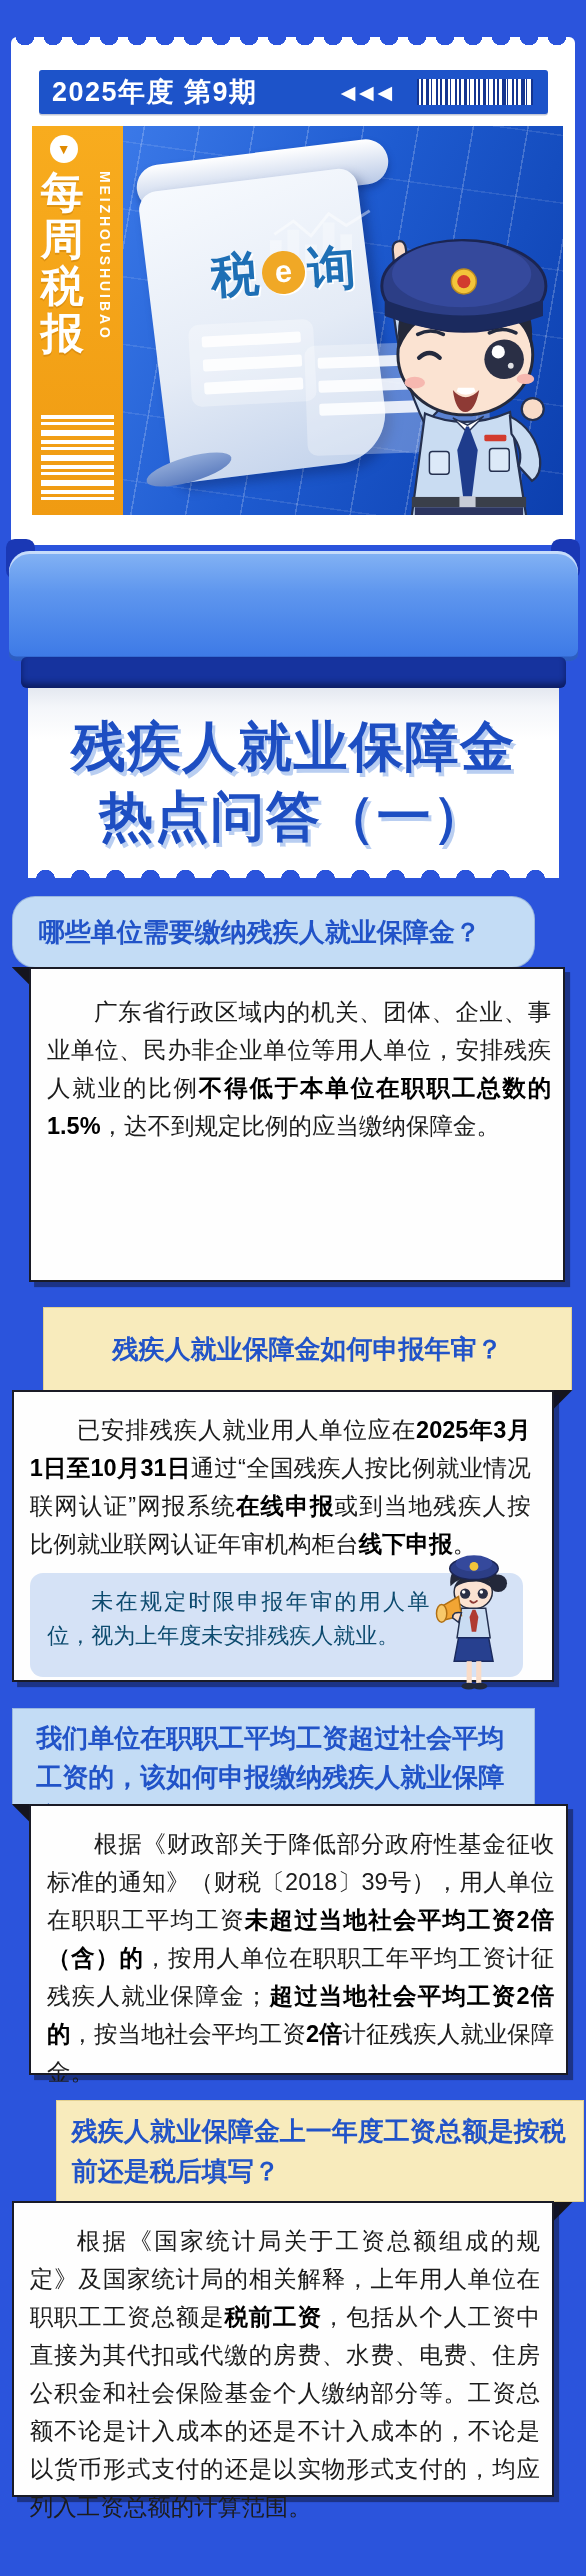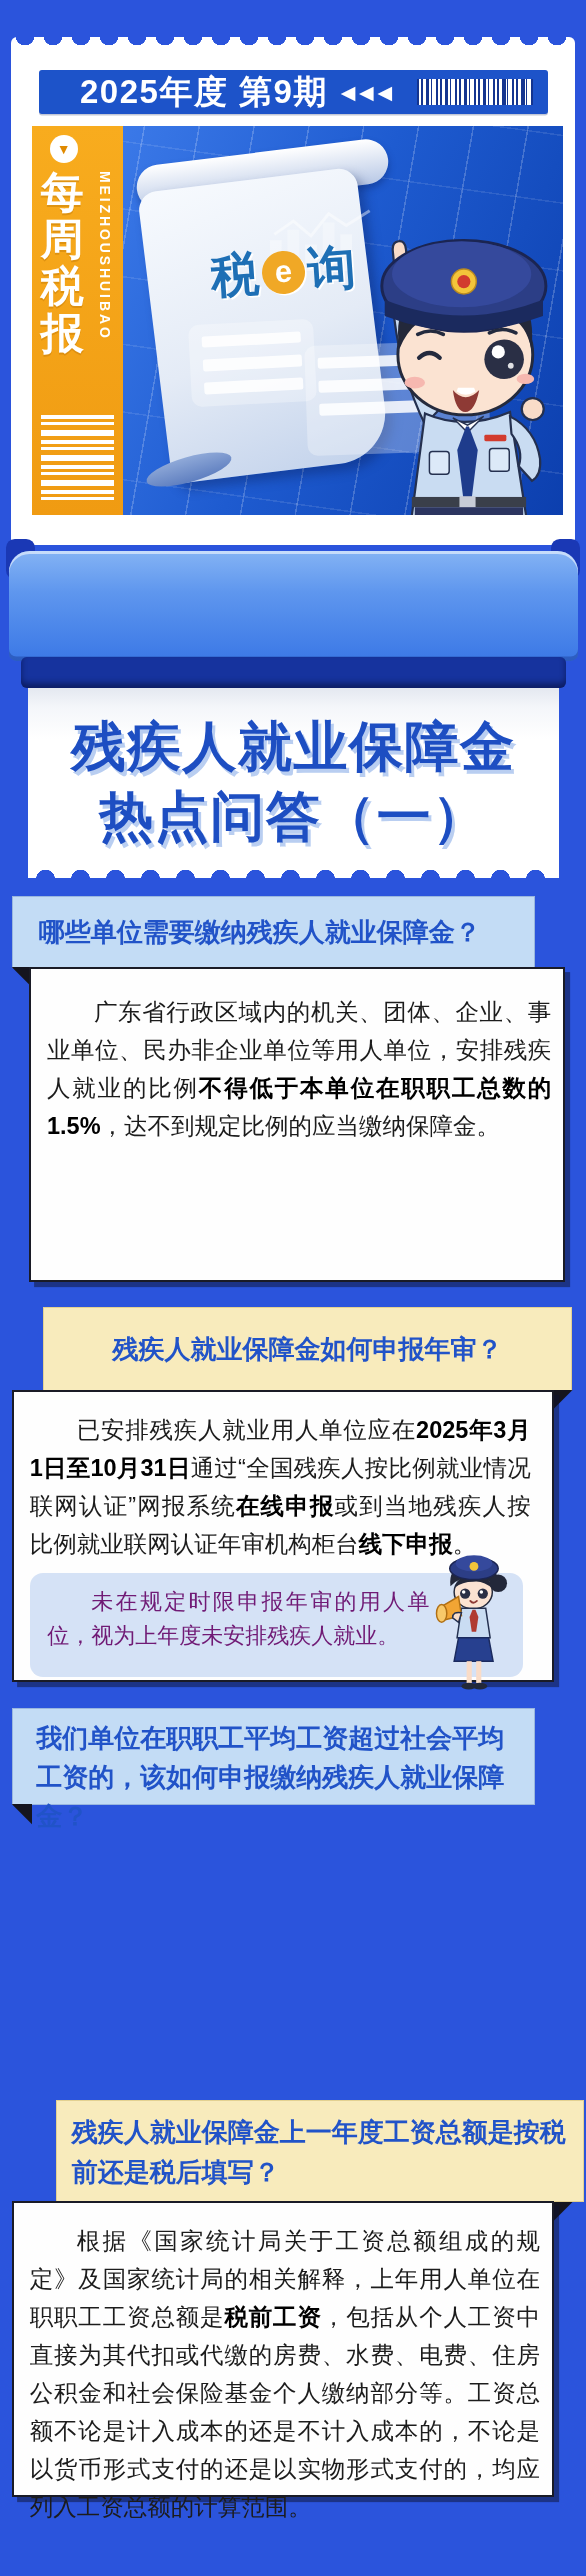--- a/index.html
+++ b/index.html
@@ -15,21 +15,21 @@
   body{font-family:"Liberation Sans","DejaVu Sans",sans-serif;}
   .poster{position:relative;width:586px;height:2576px;background:var(--page-bg);overflow:hidden;margin:0 auto;}
 
   
   .ticket{position:absolute;left:11px;top:37px;width:564px;height:508px;background:#fff;border-radius:5.9px;}
   .notches{position:absolute;left:0;top:-0.7px;width:100%;height:11px;
     background-image:radial-gradient(circle 9.5px at 50% 0px, var(--page-bg) 9.2px, transparent 9.5px);
     background-size:28px 11px;background-repeat:repeat-x;}
   .issue-bar{position:absolute;left:28px;top:33px;width:509px;height:44px;background:var(--bar-blue);
     border-radius:2.9px;display:flex;align-items:center;box-shadow:0 1.5px 0 rgba(10,30,90,.25);}
-  .issue-label{color:#fff;font-size:33px;font-weight:bold;letter-spacing:1.5px;margin-left:41px;white-space:nowrap;}
+  .issue-label{color:#fff;font-size:27px;font-weight:bold;letter-spacing:1.5px;margin-left:13px;white-space:nowrap;}
   .rewind{color:#fff;font-size:19px;letter-spacing:3.7px;margin-left:auto;}
   .barcode{width:126px;height:34px;background:#fff;margin:0 10.3px 0 16px;border-radius:1.5px;
     background-image:repeating-linear-gradient(90deg, var(--barcode-ink) 0 2.2px, #fff 2.2px 4.4px, var(--barcode-ink) 4.4px 5.9px, #fff 5.9px 9.5px, var(--barcode-ink) 9.5px 12.5px, #fff 12.5px 14px, var(--barcode-ink) 14px 15.4px, #fff 15.4px 19px);
     background-origin:content-box;background-clip:content-box;padding:3.7px 5.1px;}
   .mast-row{position:absolute;left:21px;top:89px;width:531px;height:389px;display:flex;}
 
   
   .sidebar{position:relative;width:91px;height:100%;background:linear-gradient(180deg,#F8AC1E,#F09B12);flex:none;}
   .play-badge{position:absolute;left:17.6px;top:8.8px;width:28px;height:28px;border-radius:50%;background:#fff;
     display:flex;align-items:center;justify-content:center;color:#E08A00;font-size:14px;}
@@ -77,38 +77,38 @@
   .title-paper .scallop-bottom{position:absolute;left:0;bottom:-0.7px;width:100%;height:11px;
     background-image:radial-gradient(circle 9.5px at 50% 11px, var(--page-bg) 9.2px, transparent 9.5px);
     background-size:35px 11px;background-repeat:repeat-x;}
   .poster-title{position:absolute;left:0;top:38px;width:100%;text-align:center;color:var(--title-blue);
     font-size:54px;font-weight:900;line-height:70px;letter-spacing:1.5px;
     text-shadow:2.9px 3.7px 0 rgba(173,198,238,.85);}
 
   
   .qbox{position:absolute;color:var(--q-text);font-weight:900;border:0.7px solid rgba(60,100,170,.30);}
   .qbox.blue{background:var(--q-blue-bg);}
-  .qbox.yellow{background:var(--q-yellow-bg);border-color:rgba(190,160,70,.35);}
+  .qbox.yellow{background:var(--q-yellow-bg);border-color:rgba(190,160,70,.35);font-family:Liberation Serif, serif;}
   .fold{position:absolute;width:20.5px;height:20.5px;background:var(--fold);}
   .fold.l{clip-path:polygon(0 0,100% 0,100% 100%);}
   .fold.r{clip-path:polygon(0 0,100% 0,0 100%);}
   .abox{position:absolute;background:#FEFEFE;border:2.2px solid var(--box-border);
     box-shadow:5.1px 5.1px 0 rgba(13,18,48,.50);color:var(--ink);}
   .abox .para{font-size:23.5px;line-height:38px;text-indent:2em;text-align:justify;color:var(--ink);}
   .abox .bd{font-weight:900;color:#000;}
   .q-line{font-size:26px;}
-  #q1{left:11.7px;top:896px;width:523px;height:72px;display:flex;align-items:center;padding-left:26px;}
+  #q1{left:11.7px;top:896px;width:523px;height:72px;display:flex;align-items:center;padding-left:26px;border-radius:23px;}
   #fold1{left:11.7px;top:967px;}
   #a1{left:29px;top:967px;width:536px;height:315px;padding:23.5px 11.7px 0 16px;}
   #q2{left:43px;top:1307px;width:529px;height:84px;display:flex;align-items:center;justify-content:center;}
   #fold2{left:552px;top:1390px;}
   #a2{left:11.7px;top:1390px;width:542px;height:292px;padding:19px 21px 0 16px;}
   .tip-box{position:relative;margin-top:10.3px;margin-right:7.3px;background:var(--sub-box);border-radius:13px;
     height:104px;padding:11.7px 94px 0 17.6px;}
-  .tip-box .para{font-size:22px;line-height:34px;text-indent:2em;color:#701a75;text-align:justify;}
+  .tip-box .para{font-size:22px;line-height:34px;text-indent:2em;color:#0c4a6e;text-align:justify;}
   .announcer{position:absolute;right:10.3px;top:-25px;}
   #q3{left:11.7px;top:1708px;width:523px;height:97px;padding:9.5px 14.7px 0 23.5px;}
   #q3 .q-line{font-size:26px;line-height:39px;}
   #fold3{left:11.7px;top:1804px;}
   #a3{left:29px;top:1804px;width:539px;height:271px;padding:19px 11.7px 0 16px;}
   #q4{left:56px;top:2100px;width:528px;height:102px;padding:11px 14.7px 0 14.7px;}
   #q4 .q-line{font-size:26px;line-height:40px;}
   #fold4{left:552px;top:2202px;}
   #a4{left:11.7px;top:2201px;width:542px;height:296px;padding:19px 11.7px 0 16px;}
 </style>
@@ -261,20 +261,23 @@
         <ellipse cx="50" cy="188" rx="10" ry="4.5" fill="#23283A"></ellipse>
         <ellipse cx="65" cy="188" rx="10" ry="4.5" fill="#23283A"></ellipse>
       </svg>
     </div>
   </div>
 
   <div id="q3" class="qbox blue">
     <span class="q-line">我们单位在职职工平均工资超过社会平均工资的，该如何申报缴纳残疾人就业保障金？</span>
   </div>
   <div id="fold3" class="fold l"></div>
+  <div id="a3" class="abox">
+      <p class="para"><span>根据《财政部关于降低部分政府性基金征收标准的通知》（财税〔2018〕39号），用人单位在职职工平均工资</span><span class="bd">未超过当地社会平均工资2倍（含）的</span><span>，按用人单位在职职工年平均工资计征残疾人就业保障金；</span><span class="bd">超过当地社会平均工资2倍的</span><span>，按当地社会平均工资</span><span class="bd">2倍</span><span>计征残疾人就业保障金。</span></p>
+    </div>
 
   <div id="q4" class="qbox yellow">
     <span class="q-line">残疾人就业保障金上一年度工资总额是按税前还是税后填写？</span>
   </div>
   <div id="fold4" class="fold r"></div>
   <div id="a4" class="abox">
       <p class="para"><span>根据《国家统计局关于工资总额组成的规定》及国家统计局的相关解释，上年用人单位在职职工工资总额是</span><span class="bd">税前工资</span><span>，包括从个人工资中直接为其代扣或代缴的房费、水费、电费、住房公积金和社会保险基金个人缴纳部分等。工资总额不论是计入成本的还是不计入成本的，不论是以货币形式支付的还是以实物形式支付的，均应列入工资总额的计算范围。</span></p>
     </div>
 
 </div>

